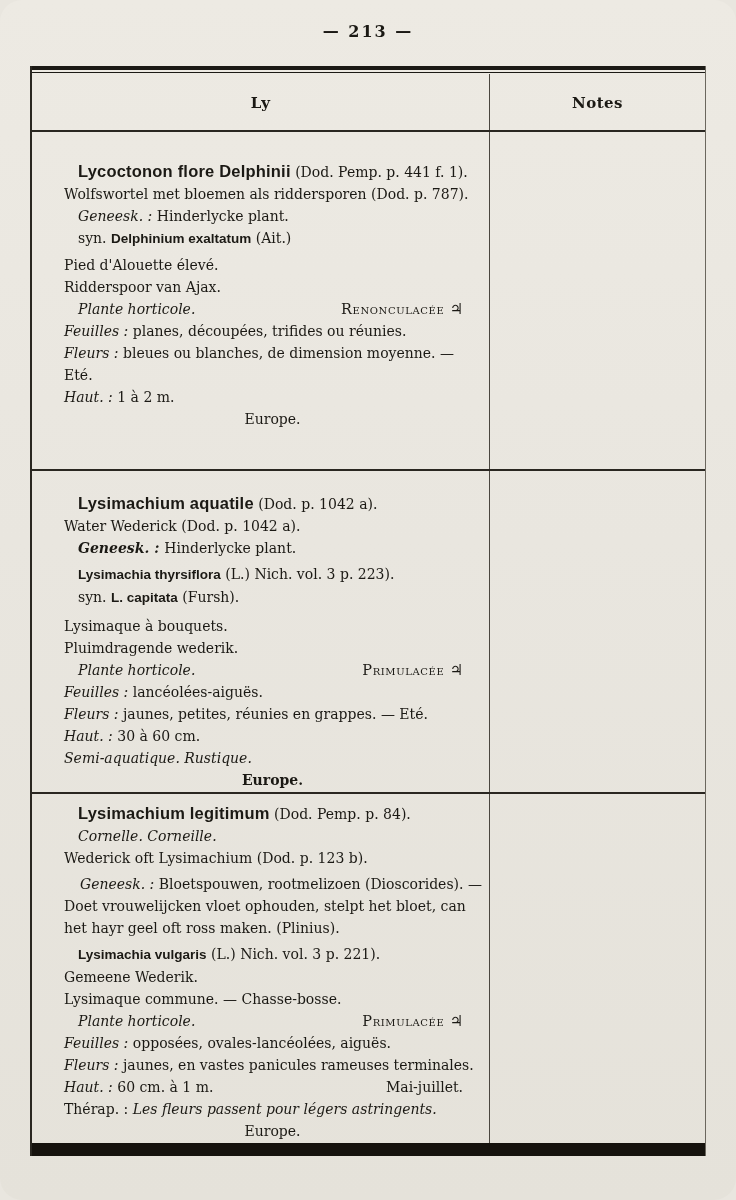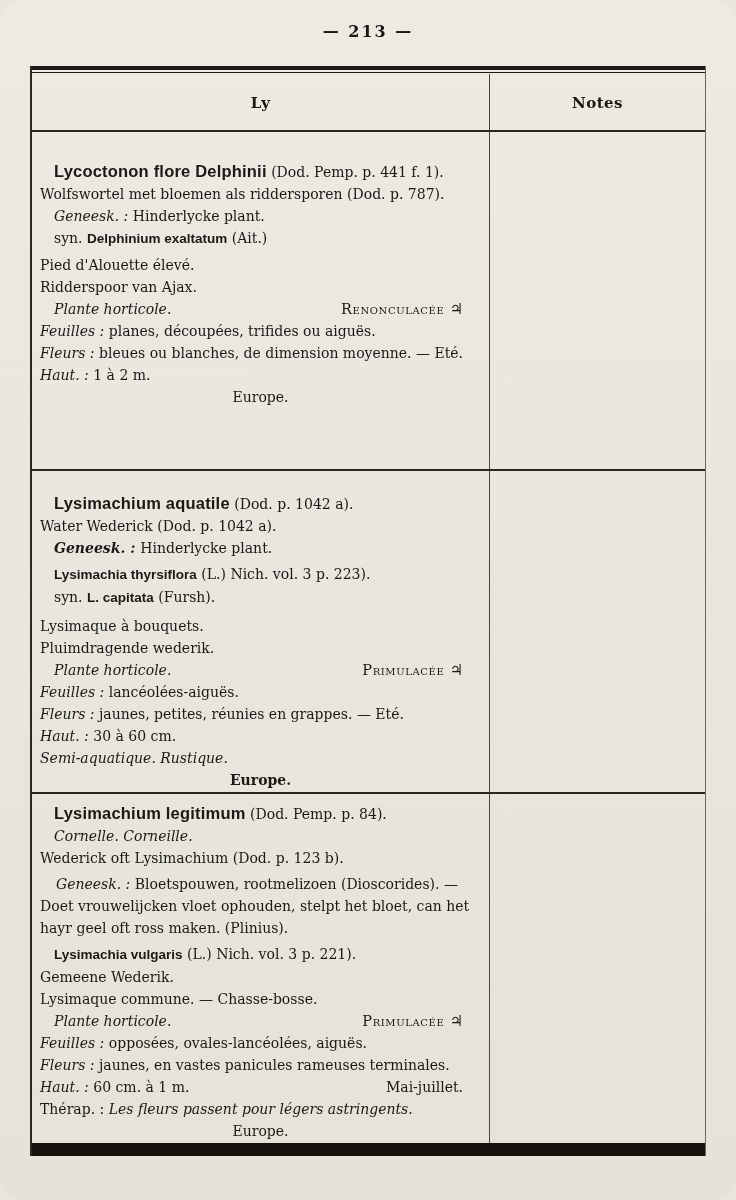--- a/index.html
+++ b/index.html
@@ -26,21 +26,21 @@
   }
   .header-row { flex:none; display:flex; height:58px; border-bottom:2px solid #2a2721; }
   .col-left  { width:458px; border-right:1px solid #4a463f; }
   .col-right { flex:1; }
   .header-cell { padding-top:20px; text-align:center; font-weight:700; font-size:15px; letter-spacing:0.5px; }
   #table-body { flex:1; display:flex; flex-direction:column; min-height:0; }
   .entry-row { display:flex; overflow:hidden; border-bottom:2px solid #2a2721; }
   .entry-1 { flex:none; height:339px; }
   .entry-2 { flex:none; height:323px; }
   .entry-3 { flex:1; border-bottom:none; }
-  .entry-content { overflow:hidden; }
+  .entry-content { overflow:hidden;padding-left:24px; }
   .entry-1 .entry-content { padding-top:28px; }
   .entry-2 .entry-content { padding-top:21px; }
   .entry-3 .entry-content { padding-top:8px; }
   .bottom-bar { flex:none; height:13px; background:#16130e; }
   .line { font-size:14px; line-height:22px; padding-left:8px; padding-right:6px; }
   .line.ind1 { padding-left:22px; }
   .line.center { text-align:center; padding-left:0; padding-right:0; }
   .line.para { text-indent:16px; }
   .line.has-right { display:flex; justify-content:space-between; align-items:baseline; padding-right:26px; }
   .seg-group { min-width:0; }
@@ -70,21 +70,21 @@
             <div class="line ind1"><span class="seg-group"><span class="seg-title">Lycoctonon flore Delphinii</span><span class="seg-n"> (Dod. Pemp. p. 441 f. 1).</span></span></div>
             <div class="line ind0"><span class="seg-group"><span class="seg-n">Wolfswortel met bloemen als riddersporen (Dod. p. 787).</span></span></div>
             <div class="line ind1"><span class="seg-group"><span class="seg-i">Geneesk. : </span><span class="seg-n">Hinderlycke plant.</span></span></div>
             <div class="line ind1"><span class="seg-group"><span class="seg-n">syn. </span><span class="seg-b">Delphinium exaltatum</span><span class="seg-n"> (Ait.)</span></span></div>
             <div class="line ind0" style="margin-top: 4px;"><span class="seg-group"><span class="seg-n">Pied d'Alouette élevé.</span></span></div>
             <div class="line ind0"><span class="seg-group"><span class="seg-n">Ridderspoor van Ajax.</span></span></div>
             <div class="line ind1 has-right">
               <span class="seg-group"><span class="seg-i">Plante horticole.</span></span>
               <span class="right-group"><span class="seg-sc">Renonculacée </span><span class="seg-sym">♃</span></span>
             </div>
-            <div class="line ind0"><span class="seg-group"><span class="seg-i">Feuilles : </span><span class="seg-n">planes, découpées, trifides ou aiguës.</span></span></div>
+            <div class="line ind0"><span class="seg-group"><span class="seg-i">Feuilles : </span><span class="seg-n">planes, découpées, trifides ou réunies.</span></span></div>
             <div class="line ind0"><span class="seg-group"><span class="seg-i">Fleurs : </span><span class="seg-n">bleues ou blanches, de dimension moyenne. — Eté.</span></span></div>
             <div class="line ind0"><span class="seg-group"><span class="seg-i">Haut. : </span><span class="seg-n">1 à 2 m.</span></span></div>
             <div class="line ind0 center"><span class="seg-group"><span class="seg-n">Europe.</span></span></div>
           </div>
           <div class="col-right notes-cell"></div>
         </div>
         <div class="entry-row entry-2">
           <div class="col-left entry-content">
             <div class="line ind1"><span class="seg-group"><span class="seg-title">Lysimachium aquatile</span><span class="seg-n"> (Dod. p. 1042 a).</span></span></div>
             <div class="line ind0"><span class="seg-group"><span class="seg-n">Water Wederick (Dod. p. 1042 a).</span></span></div>

